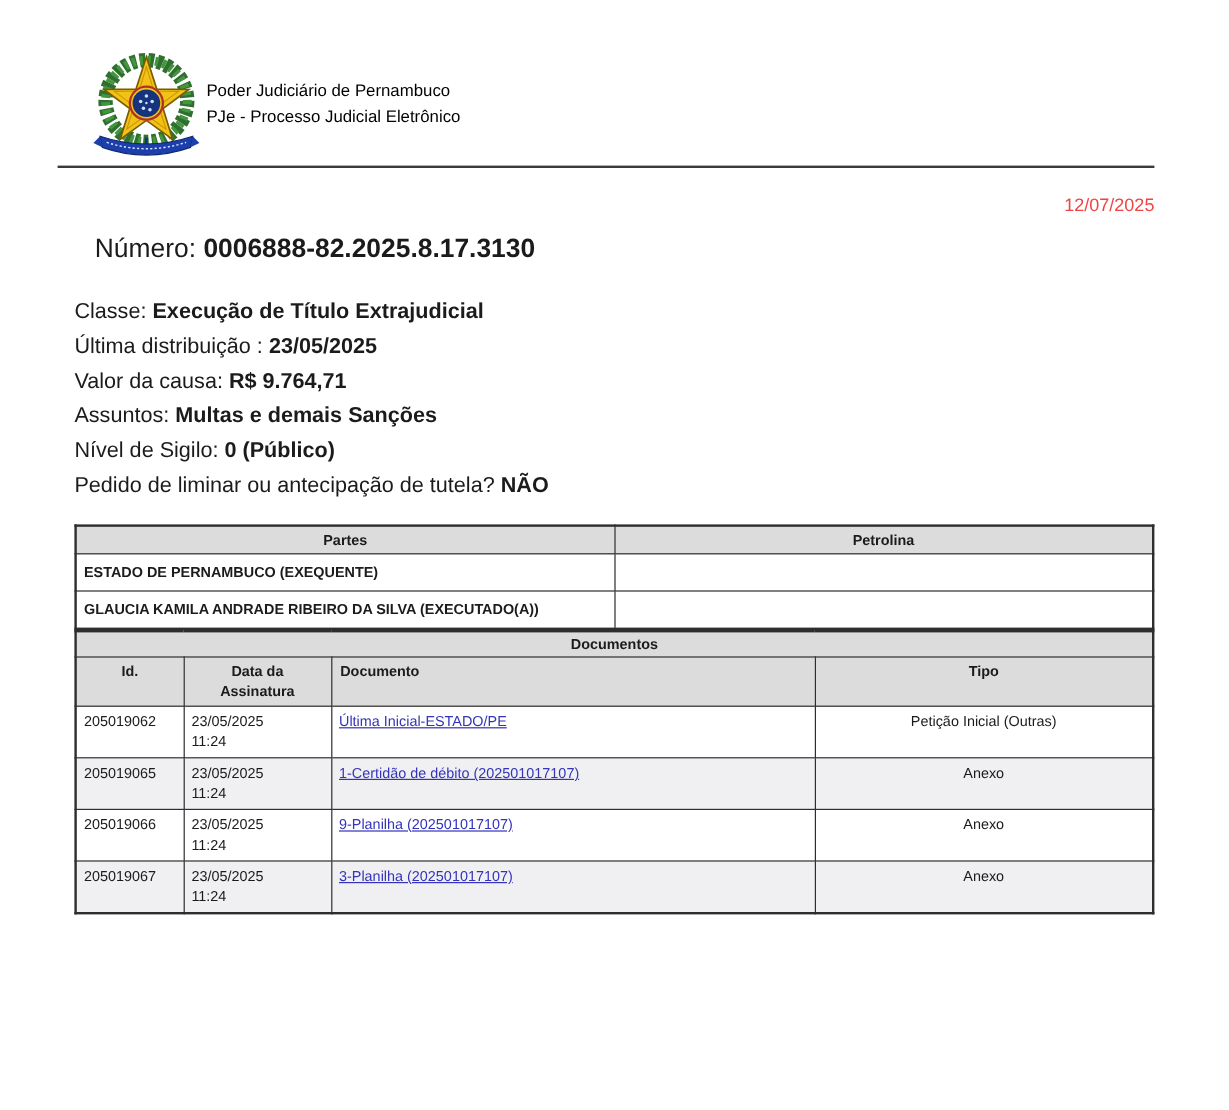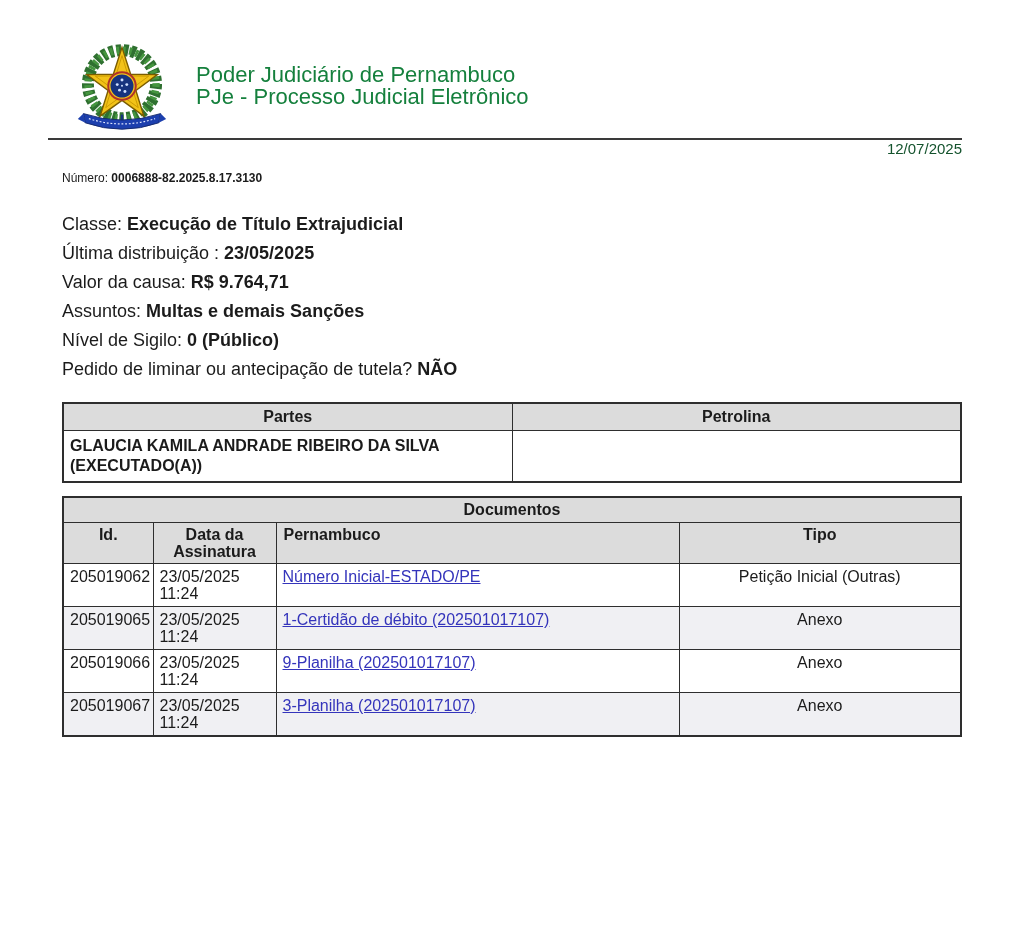--- a/index.html
+++ b/index.html
@@ -8,44 +8,44 @@
     width: 1024px; height: 925px;
     font-family: "Liberation Sans", "DejaVu Sans", sans-serif;
     color: #1b1b1b;
     overflow: hidden;
   }
   .page { padding: 0 62px; }
 
   
   .doc-header { display: flex; align-items: center; padding-top: 36px; }
   .logo-wrap { width: 92px; height: 100px; margin-left: 14px; flex: 0 0 auto; }
-  .org-block { margin-left: 28px; font-size: 22px; line-height: 22px; color: #15803d; }
+  .org-block { margin-left: 4px; font-size: 14px; line-height: 22px; color: #000000; }
 
   .rule { border-top: 2px solid #3a3a3a; margin-top: 2px; margin-left: -14px; }
 
-  .doc-date { text-align: right; font-size: 15px; margin-top: 0; color: #14532d; }
-
-  .numero-line { margin-top: 14px; font-size: 12px; }
+  .doc-date { text-align: right; font-size: 15px; margin-top: 23px; color: #ef4444; }
+
+  .numero-line { margin-top: 14px; font-size: 22px; margin-left: 17px; }
   .numero-line b { font-weight: 700; }
 
   .fields { margin-top: 25px; }
   .field-line { font-size: 18px; line-height: 29px; white-space: nowrap; }
   .field-line .val { font-weight: 700; }
 
   
   table { border-collapse: collapse; width: 100%; table-layout: fixed; }
   .tbl { border: 2px solid #2e2e2e; }
-  .tbl th, .tbl td { border: 1px solid #2e2e2e; font-size: 16px; vertical-align: top; }
+  .tbl th, .tbl td { border: 1px solid #2e2e2e; font-size: 12px; vertical-align: top; }
   .tbl th { background: #dcdcdc; font-weight: 700; padding: 4px 6px; }
 
   .partes { margin-top: 18px; }
   .partes th { text-align: center; }
   .partes td { font-weight: 700; padding: 5px 6px; line-height: 20px; }
 
-  .docs { margin-top: 13px; }
+  .docs { margin-top: 0; }
   .docs .tbl-title th { text-align: center; padding: 3px 6px; }
   .docs thead .col-h th { padding: 3px 7px; line-height: 17px; }
   .docs th.h-id, .docs th.h-data, .docs th.h-tipo { text-align: center; }
   .docs th.h-doc { text-align: left; }
   .docs td { padding: 4px 6px; line-height: 17px; }
   .docs td.c-tipo { text-align: center; }
   .docs tbody tr:nth-child(even) { background: #f0f0f3; }
   a.doc-link { color: #3434bb; text-decoration: underline; cursor: pointer; }
 </style>
 </head>
@@ -125,53 +125,57 @@
         <col style="width:50%">
       </colgroup>
     <thead>
       <tr>
         <th>Partes</th>
         <th>Petrolina</th>
       </tr>
     </thead>
     <tbody>
       <tr>
+        <td>ESTADO DE PERNAMBUCO (EXEQUENTE)</td>
+        <td></td>
+      </tr>
+      <tr>
         <td>GLAUCIA KAMILA ANDRADE RIBEIRO DA SILVA (EXECUTADO(A))</td>
         <td></td>
       </tr>
     </tbody>
   </table>
 
   <table class="tbl docs">
     <colgroup>
       <col style="width:90px">
         <col style="width:123px">
         <col style="width:403px">
         <col>
     </colgroup>
     <thead>
       <tr class="tbl-title">
         <th colspan="4">Documentos</th>
       </tr>
       <tr class="col-h">
         <th class="h-id">Id.</th>
         <th class="h-data">Data da Assinatura</th>
-        <th class="h-doc">Pernambuco</th>
+        <th class="h-doc">Documento</th>
         <th class="h-tipo">Tipo</th>
       </tr>
     </thead>
     <tbody>
       <tr>
         <td>205019062</td>
         <td>
           <div>23/05/2025</div>
           <div>11:24</div>
         </td>
         <td>
-          <a class="doc-link">Número Inicial-ESTADO/PE</a>
+          <a class="doc-link">Última Inicial-ESTADO/PE</a>
         </td>
         <td class="c-tipo">Petição Inicial (Outras)</td>
       </tr>
       <tr>
         <td>205019065</td>
         <td>
           <div>23/05/2025</div>
           <div>11:24</div>
         </td>
         <td>

